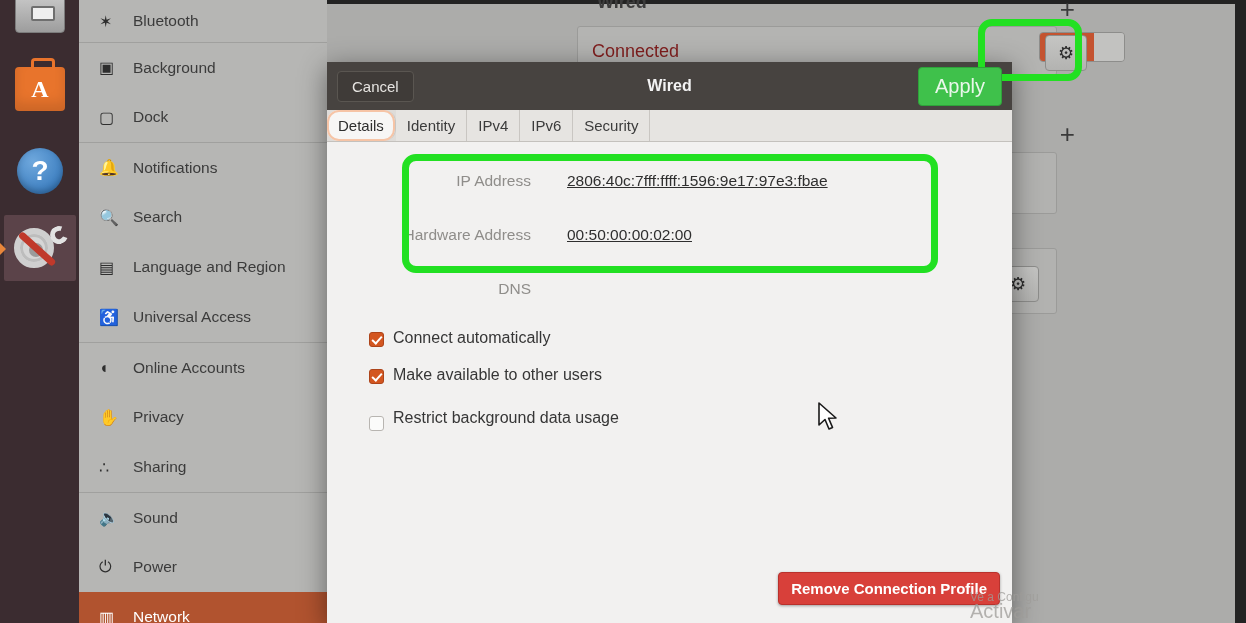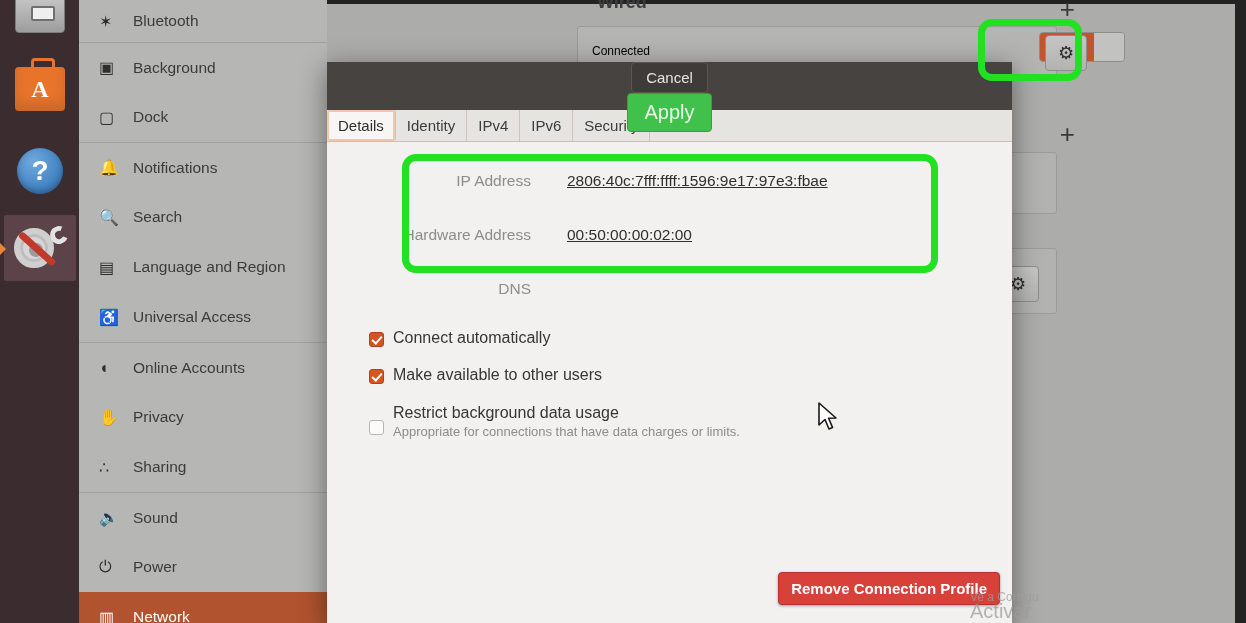--- a/index.html
+++ b/index.html
@@ -68,51 +68,51 @@
   
   .rpane { position:absolute; left:327px; top:4px; width:908px; height:619px;
            background:#acacaa; }
   .rp-title { position:absolute; left:270px; top:-12px; color:#3d3d3d;
               font-size:18px; font-weight:bold; }
   .rp-plus1 { position:absolute; right:160px; top:-10px; color:#3a3a3a; font-size:26px; }
   .rp-plus2 { position:absolute; right:160px; top:115px; color:#3a3a3a; font-size:26px; }
   .rp-card  { position:absolute; left:250px; right:178px; top:22px; height:50px;
               background:#b4b4b2; border:1px solid #9b9b99; border-radius:3px;
               display:flex; align-items:center; padding:0 14px; }
-  .rp-card .lbl { color:#000000; font-size:12px; }
+  .rp-card .lbl { color:#7f1d1d; font-size:18px; }
   .toggle { position:absolute; right:110px; top:28px; width:86px; height:30px;
             border-radius:4px; border:1px solid #8d8d8b; overflow:hidden; display:flex; }
   .toggle .on { flex:0 0 54px; background:#c45330; color:#f5e6de; font-size:14px;
             display:flex; align-items:center; justify-content:center; }
   .toggle .off{ flex:1; background:#c2c2c0; }
   .gearbtn { position:absolute; width:42px; height:36px; border:1px solid #8d8d8b;
              border-radius:4px; background:linear-gradient(#c5c5c3,#b3b3b1);
              display:flex; align-items:center; justify-content:center; font-size:18px; color:#2e2e2e; }
   .rp-card2 { position:absolute; left:250px; right:178px; top:148px; height:62px;
               background:#b2b2b0; border:1px solid #9b9b99; border-radius:3px; }
   .rp-card3 { position:absolute; left:250px; right:178px; top:244px; height:66px;
               background:#b2b2b0; border:1px solid #9b9b99; border-radius:3px; }
 
   
   .dialog { position:absolute; left:327px; top:62px; width:685px; height:561px;
             background:#f2f1f0; box-shadow:0 6px 26px rgba(0,0,0,.45); }
   .dlg-head { height:48px; background:#474340; display:flex; align-items:center;
-              justify-content:space-between; padding:0 10px;flex-direction:column; }
+              justify-content:space-between; padding:0 10px; }
   .dlg-title{ position:absolute; left:0; right:0; text-align:center; color:#f3f3f3;
               font-size:16px; font-weight:bold; pointer-events:none; }
   .btn-cancel{ position:relative; z-index:2; padding:6px 14px; font-size:15px; color:#e6e4e1;
               background:#3f3b38; border:1px solid #5a5651; border-radius:4px; }
   .btn-apply { position:relative; z-index:2; padding:7px 16px; font-size:20px; color:#e9f7ea;
               background:#3fc14b; border:1px solid #2ea33a; border-radius:4px; }
 
   .tabs { display:flex; height:32px; background:#dedcd9; border-bottom:1px solid #c4c1bd; }
   .tab  { padding:0 11px; display:flex; align-items:center; font-size:15px; color:#3b3b3b;
           border-right:1px solid #c9c6c2; background:#e6e4e1; }
   .tab.active { background:#f7f6f5; color:#2e2e2e;
-          box-shadow:inset 0 0 0 2px #f6c4a6; border-radius:3px; }
+          box-shadow:inset 0 0 0 2px #f6c4a6; border-radius:12px; }
   .tabs .filler { flex:1; background:#e6e4e1; }
 
   .dlg-body { position:relative; padding:22px 0 0 0; height:481px; }
   .grid { display:grid; grid-template-columns:180px 1fr; row-gap:16px; column-gap:14px;
           padding-left:24px; padding-top:8px;gap:36px; }
   .glabel { text-align:right; color:#8f8d8a; font-size:15.5px; }
   .gvalue { color:#2f2f2f; font-size:15.5px;text-decoration:underline; }
 
   .chk-row { display:flex; align-items:center; padding-left:42px; margin-top:18px; }
   .chk { width:15px; height:15px; border-radius:3px; margin-right:9px; margin-top:4px; flex:0 0 auto; }
@@ -310,21 +310,20 @@
         <div class="chk on"></div>
         <div>
           <div class="chk-lbl">Make available to other users</div>
         </div>
       </div>
 
       <div class="chk-row" style="margin-top:20px">
         <div class="chk off" style="margin-top:12px"></div>
         <div>
           <div class="chk-lbl">Restrict background data usage</div>
-          <div class="chk-sub">Appropriate for connections that have data charges or limits.</div>
         </div>
       </div>
 
       <button class="btn-remove">Remove Connection Profile</button>
     </div>
   </div>
 
   <div class="wm">
     <div class="l2">Ve a Configu</div>
     <div class="l3">Activar</div>

